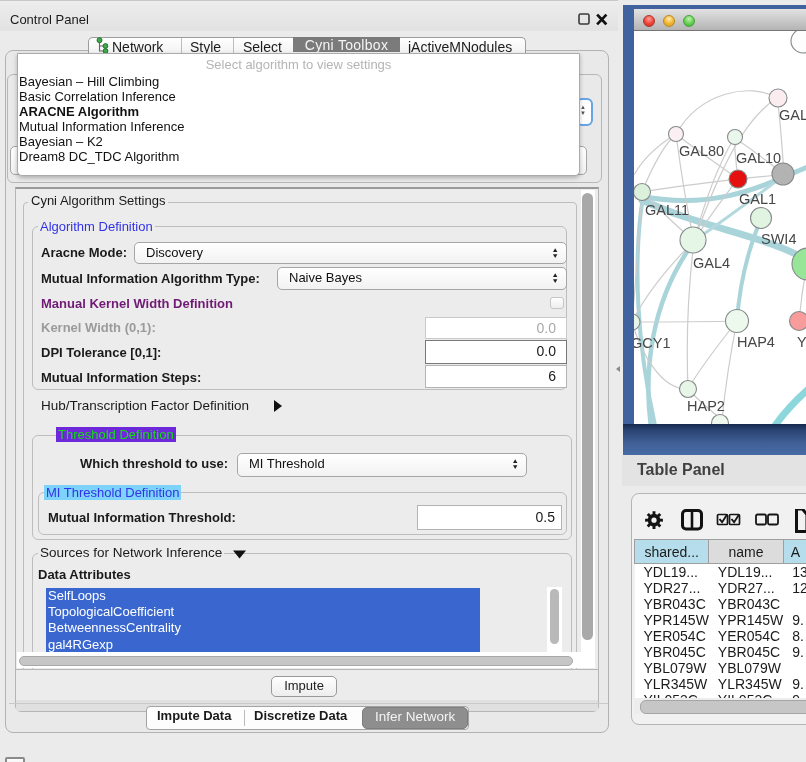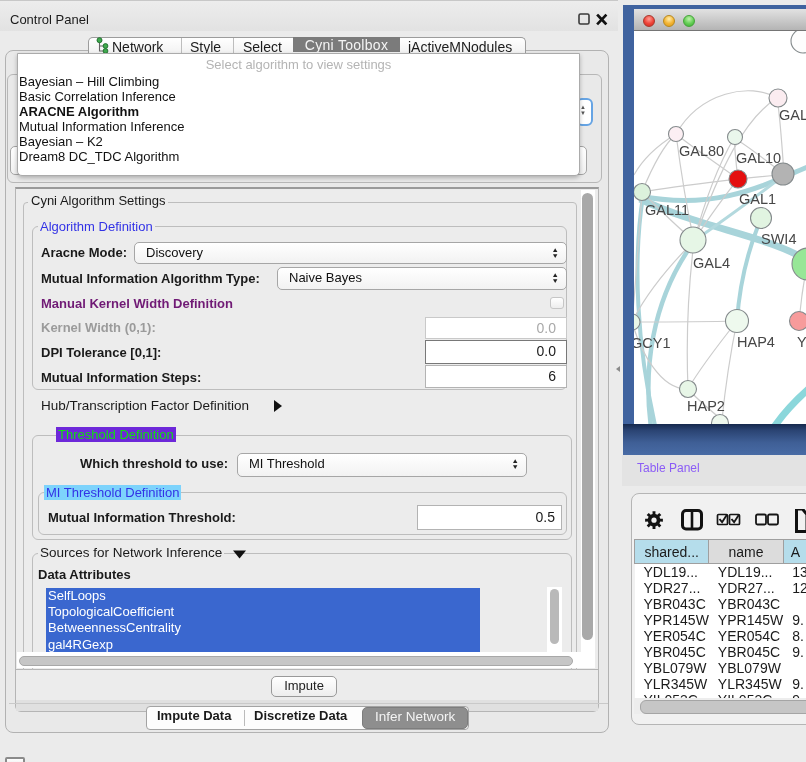--- a/index.html
+++ b/index.html
@@ -245,21 +245,21 @@
     <text x="761" y="244">SWI4</text>
     <text x="693" y="268">GAL4</text>
     <text x="631" y="348">GCY1</text>
     <text x="737" y="347">HAP4</text>
     <text x="797" y="347">Y</text>
     <text x="687" y="411">HAP2</text>
   </g>
 </svg>
 
 <div class="abs" id="tp-bar"></div>
-<span class="abs" style="left:637px;top:461px;font-size:12px;color:#8b5cf6;">Table Panel</span>
+<span class="abs" style="left:637px;top:461px;font-size:16px;color:#404040;font-weight:bold;">Table Panel</span>
 <div class="abs" id="tp-box"></div>
 
 <svg class="abs" style="left:644px;top:509px" width="162" height="24" viewBox="0 0 162 24">
   <g transform="translate(0,1.2)">
     <path fill="#141414" d="M16.24 8.59 L18.88 8.52 L18.88 11.48 L16.24 11.41 L15.41 13.41 L17.32 15.23 L15.23 17.32 L13.41 15.41 L11.41 16.24 L11.48 18.88 L8.52 18.88 L8.59 16.24 L6.59 15.41 L4.77 17.32 L2.68 15.23 L4.59 13.41 L3.76 11.41 L1.12 11.48 L1.12 8.52 L3.76 8.59 L4.59 6.59 L2.68 4.77 L4.77 2.68 L6.59 4.59 L8.59 3.76 L8.52 1.12 L11.48 1.12 L11.41 3.76 L13.41 4.59 L15.23 2.68 L17.32 4.77 L15.41 6.59 Z"></path>
     <circle cx="10" cy="10" r="2.6" fill="#f1f1f1"></circle>
   </g>
   <rect x="38.5" y="1.5" width="19" height="18.5" rx="3.5" fill="none" stroke="#111" stroke-width="3"></rect>
   <line x1="48" y1="1" x2="48" y2="20" stroke="#111" stroke-width="2.6"></line>
   <g stroke="#161616" stroke-width="1.7" fill="none">

